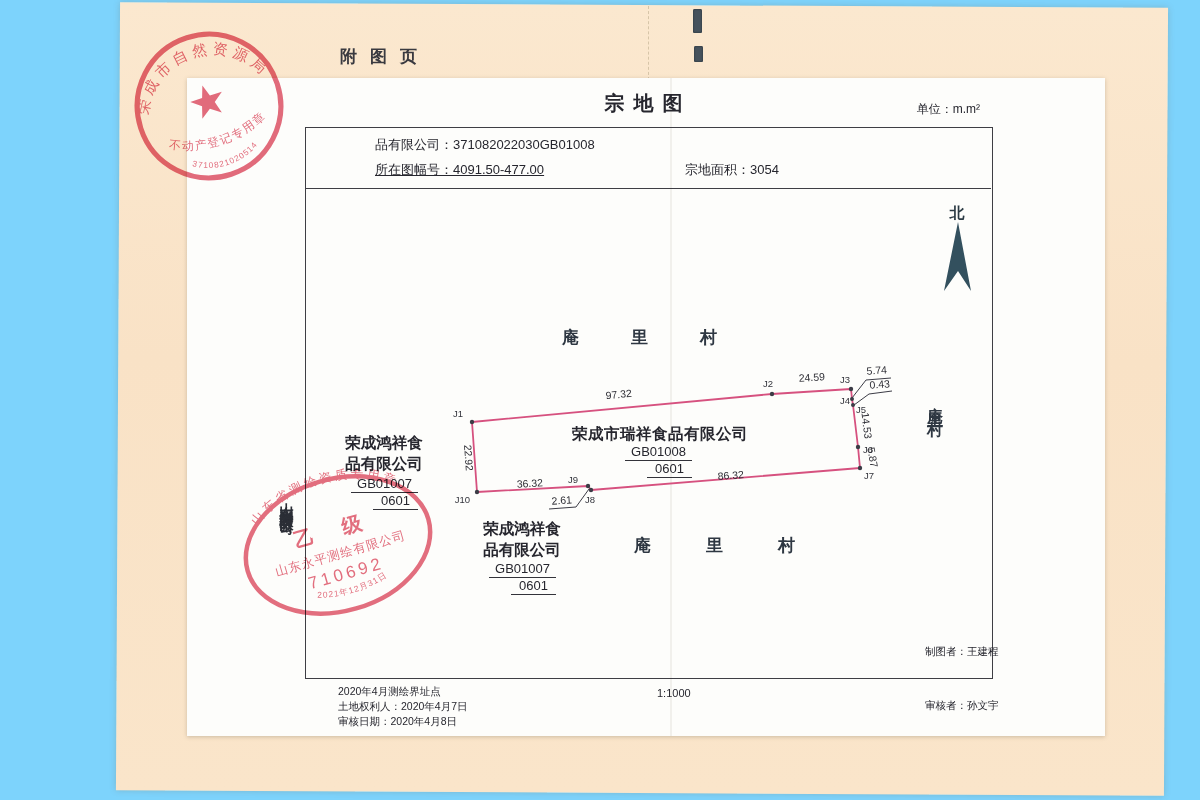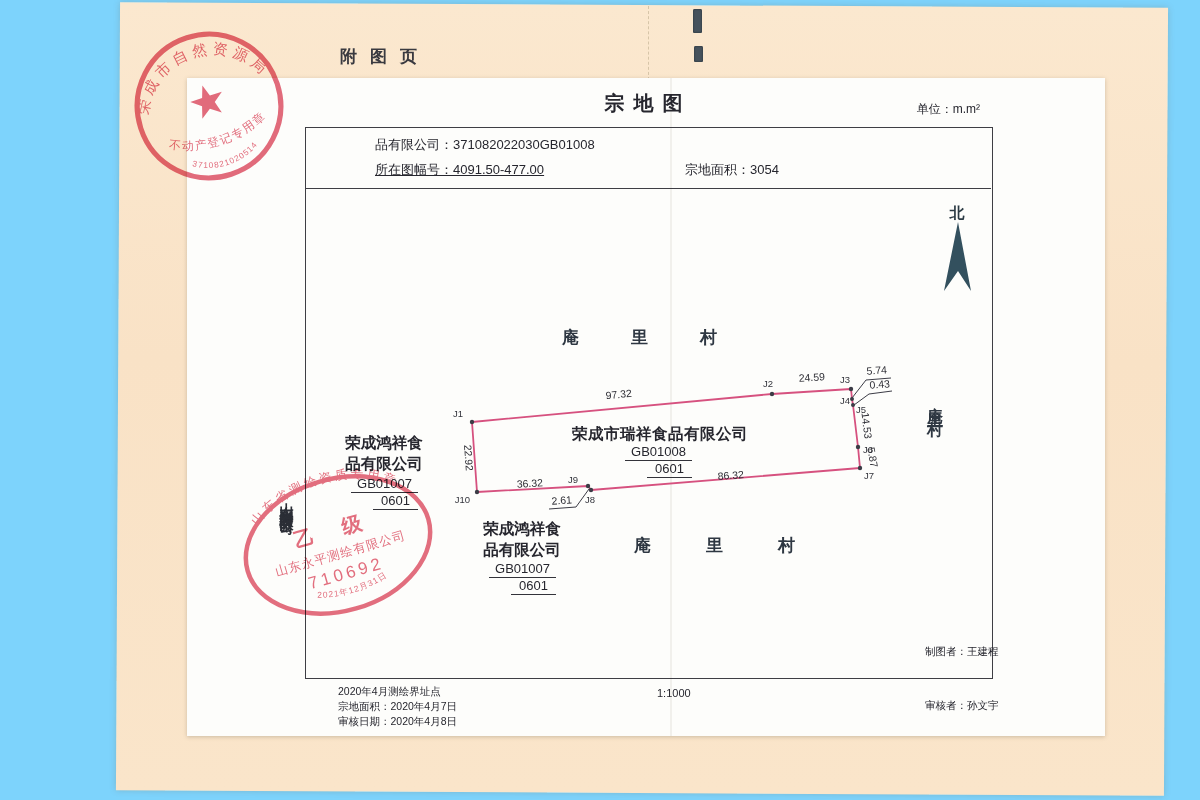--- a/index.html
+++ b/index.html
@@ -138,21 +138,21 @@
   <div id="neighbor-bottom" class="neighbor">
     <div>荣成鸿祥食</div>
     <div>品有限公司</div>
   </div>
   <div id="neighbor-bottom-frac" class="frac">
     <div class="ft">GB01007</div>
     <div class="fb">0601</div>
   </div>
 
   <div id="foot-note" class="foot">2020年4月测绘界址点</div>
-  <div id="foot-draw" class="foot">宗地面积：2020年4月7日</div>
+  <div id="foot-draw" class="foot">土地权利人：2020年4月7日</div>
   <div id="foot-review" class="foot">审核日期：2020年4月8日</div>
   <div id="foot-scale" class="foot">1:1000</div>
   <div id="foot-drafter" class="foot">制图者：王建程</div>
   <div id="foot-reviewer" class="foot">审核者：孙文宇</div>
 
   <div id="side-note" class="txt">山东永平测绘有限公司</div>
 
   <svg id="map-svg">
 
     <text class="north-txt" x="957" y="218">北</text>

